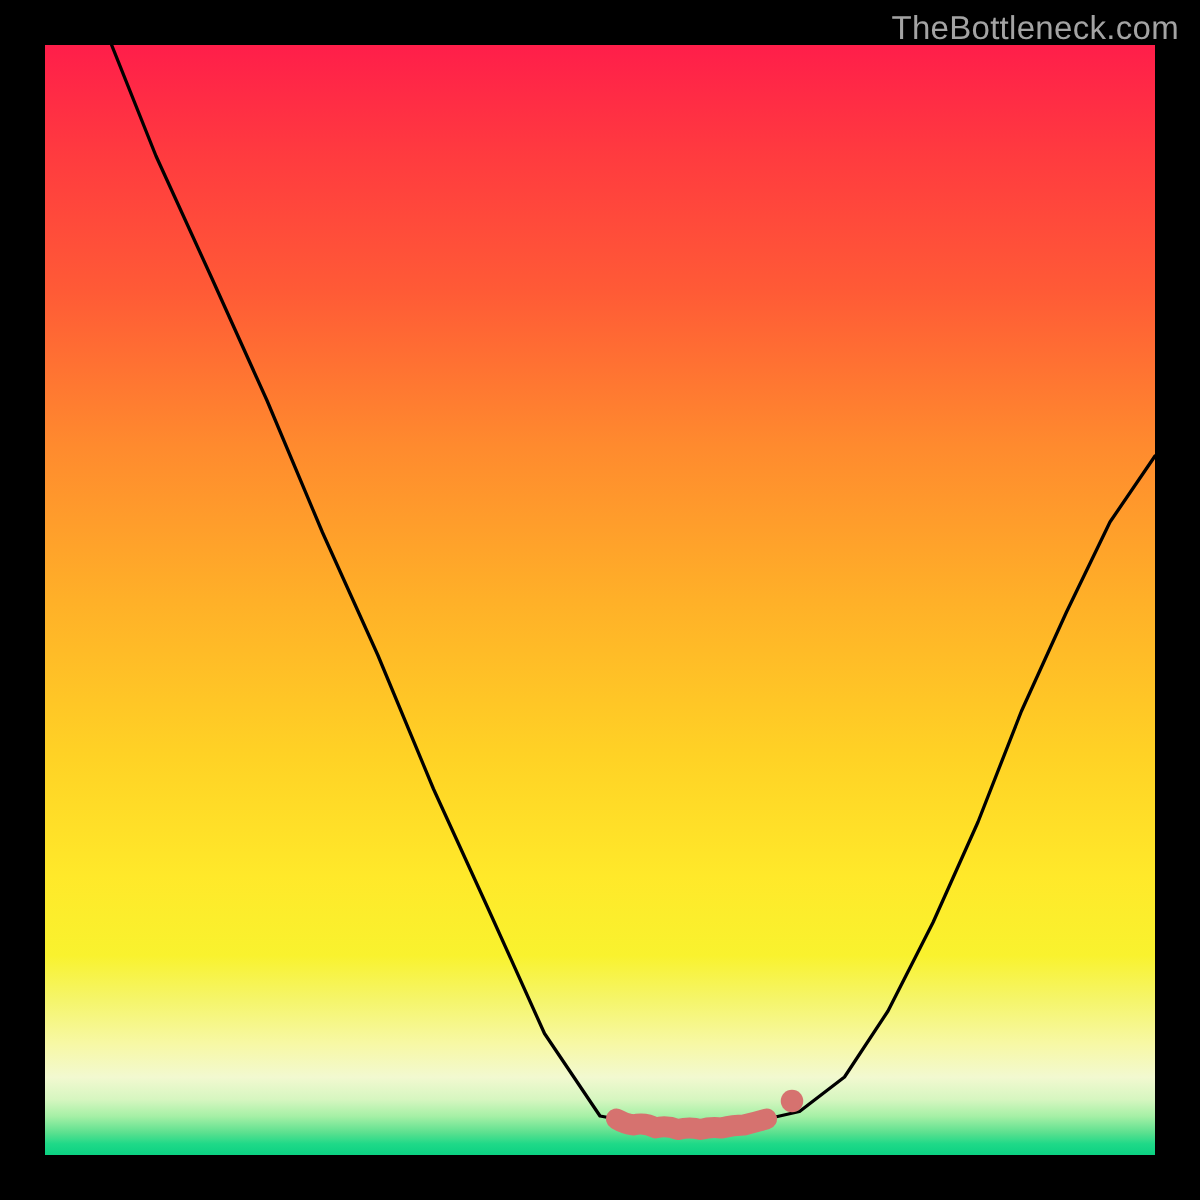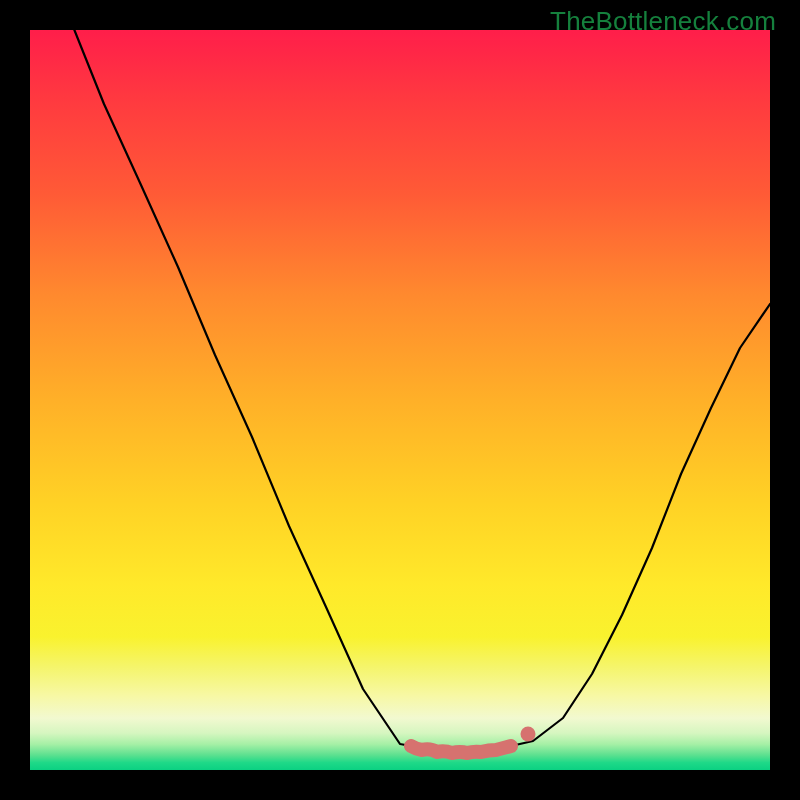--- a/index.html
+++ b/index.html
@@ -56,23 +56,23 @@
   .curves {
     position: absolute;
     left: 0;
     top: 0;
     width: 100%;
     height: 100%;
   }
   .watermark {
     position: absolute;
     top: 6px;
-    right: 24px;
-    color: #15803d;
-    font-size: 26px;
+    right: 14px;
+    color: #a3a3a3;
+    font-size: 22px;
     letter-spacing: 0.2px;
     font-weight: 400;
   }
 </style>
 </head>
 <body>
 
 <div class="frame">
   <div class="watermark">TheBottleneck.com</div>
 

